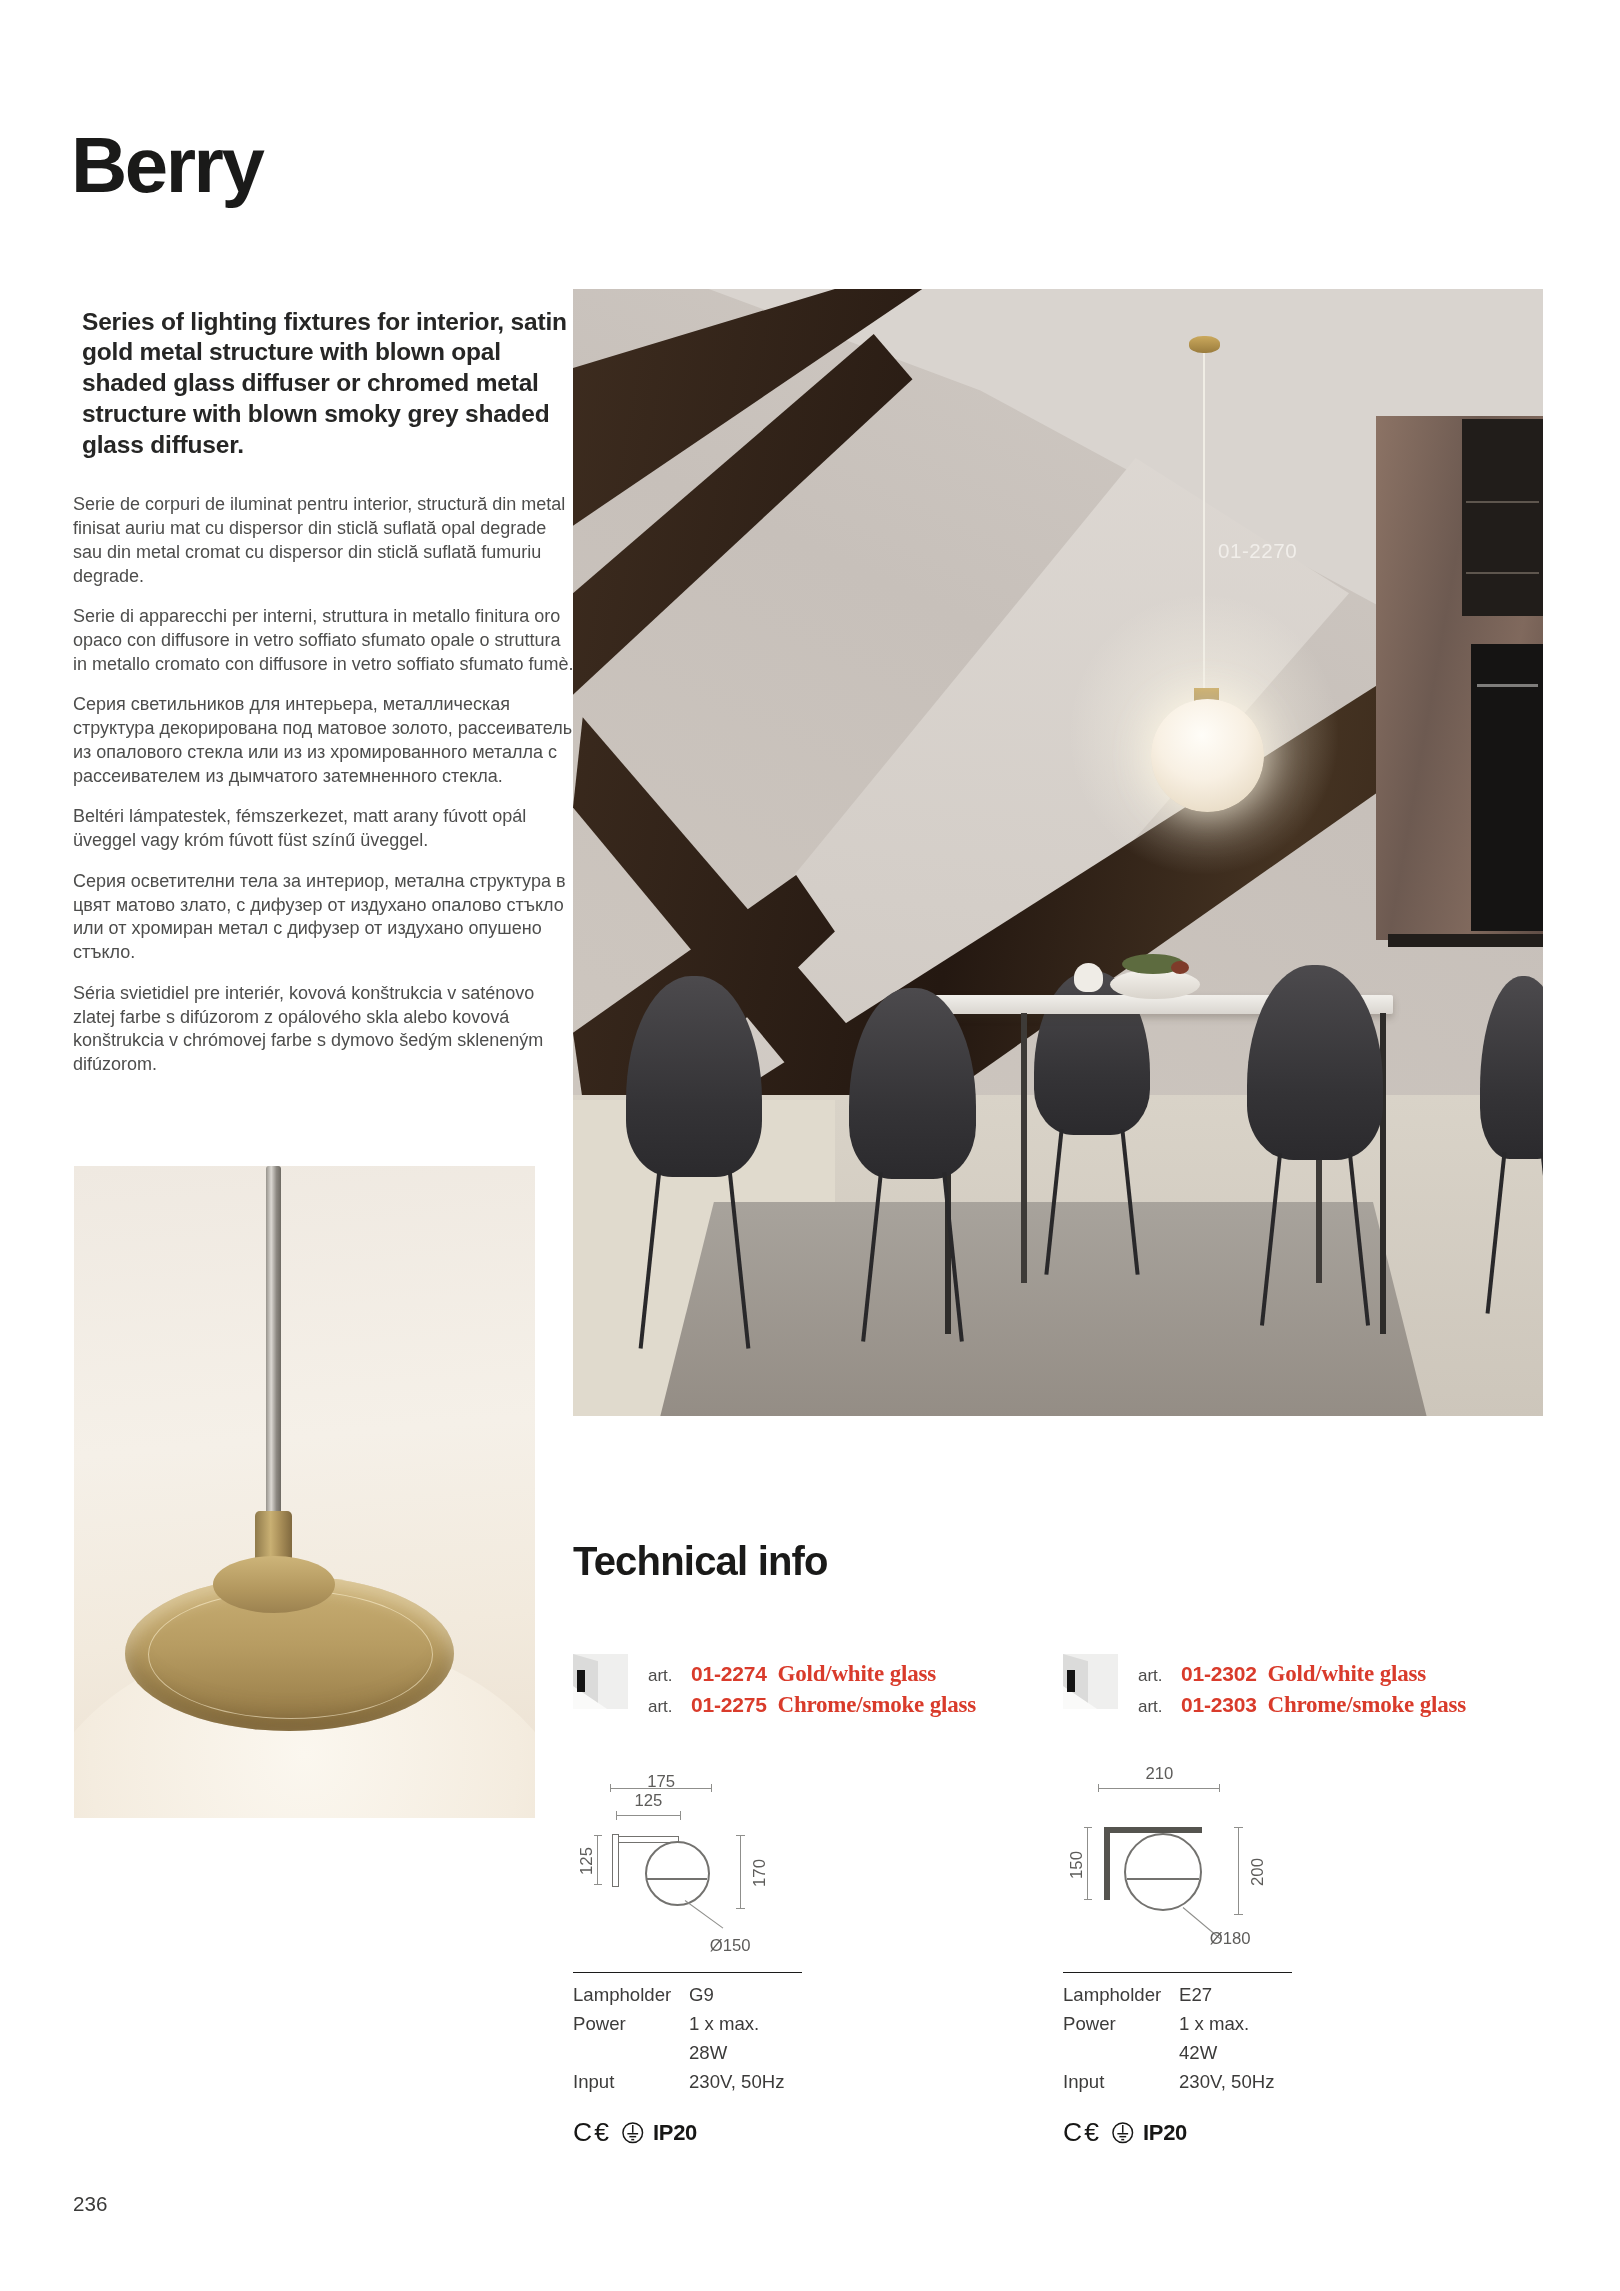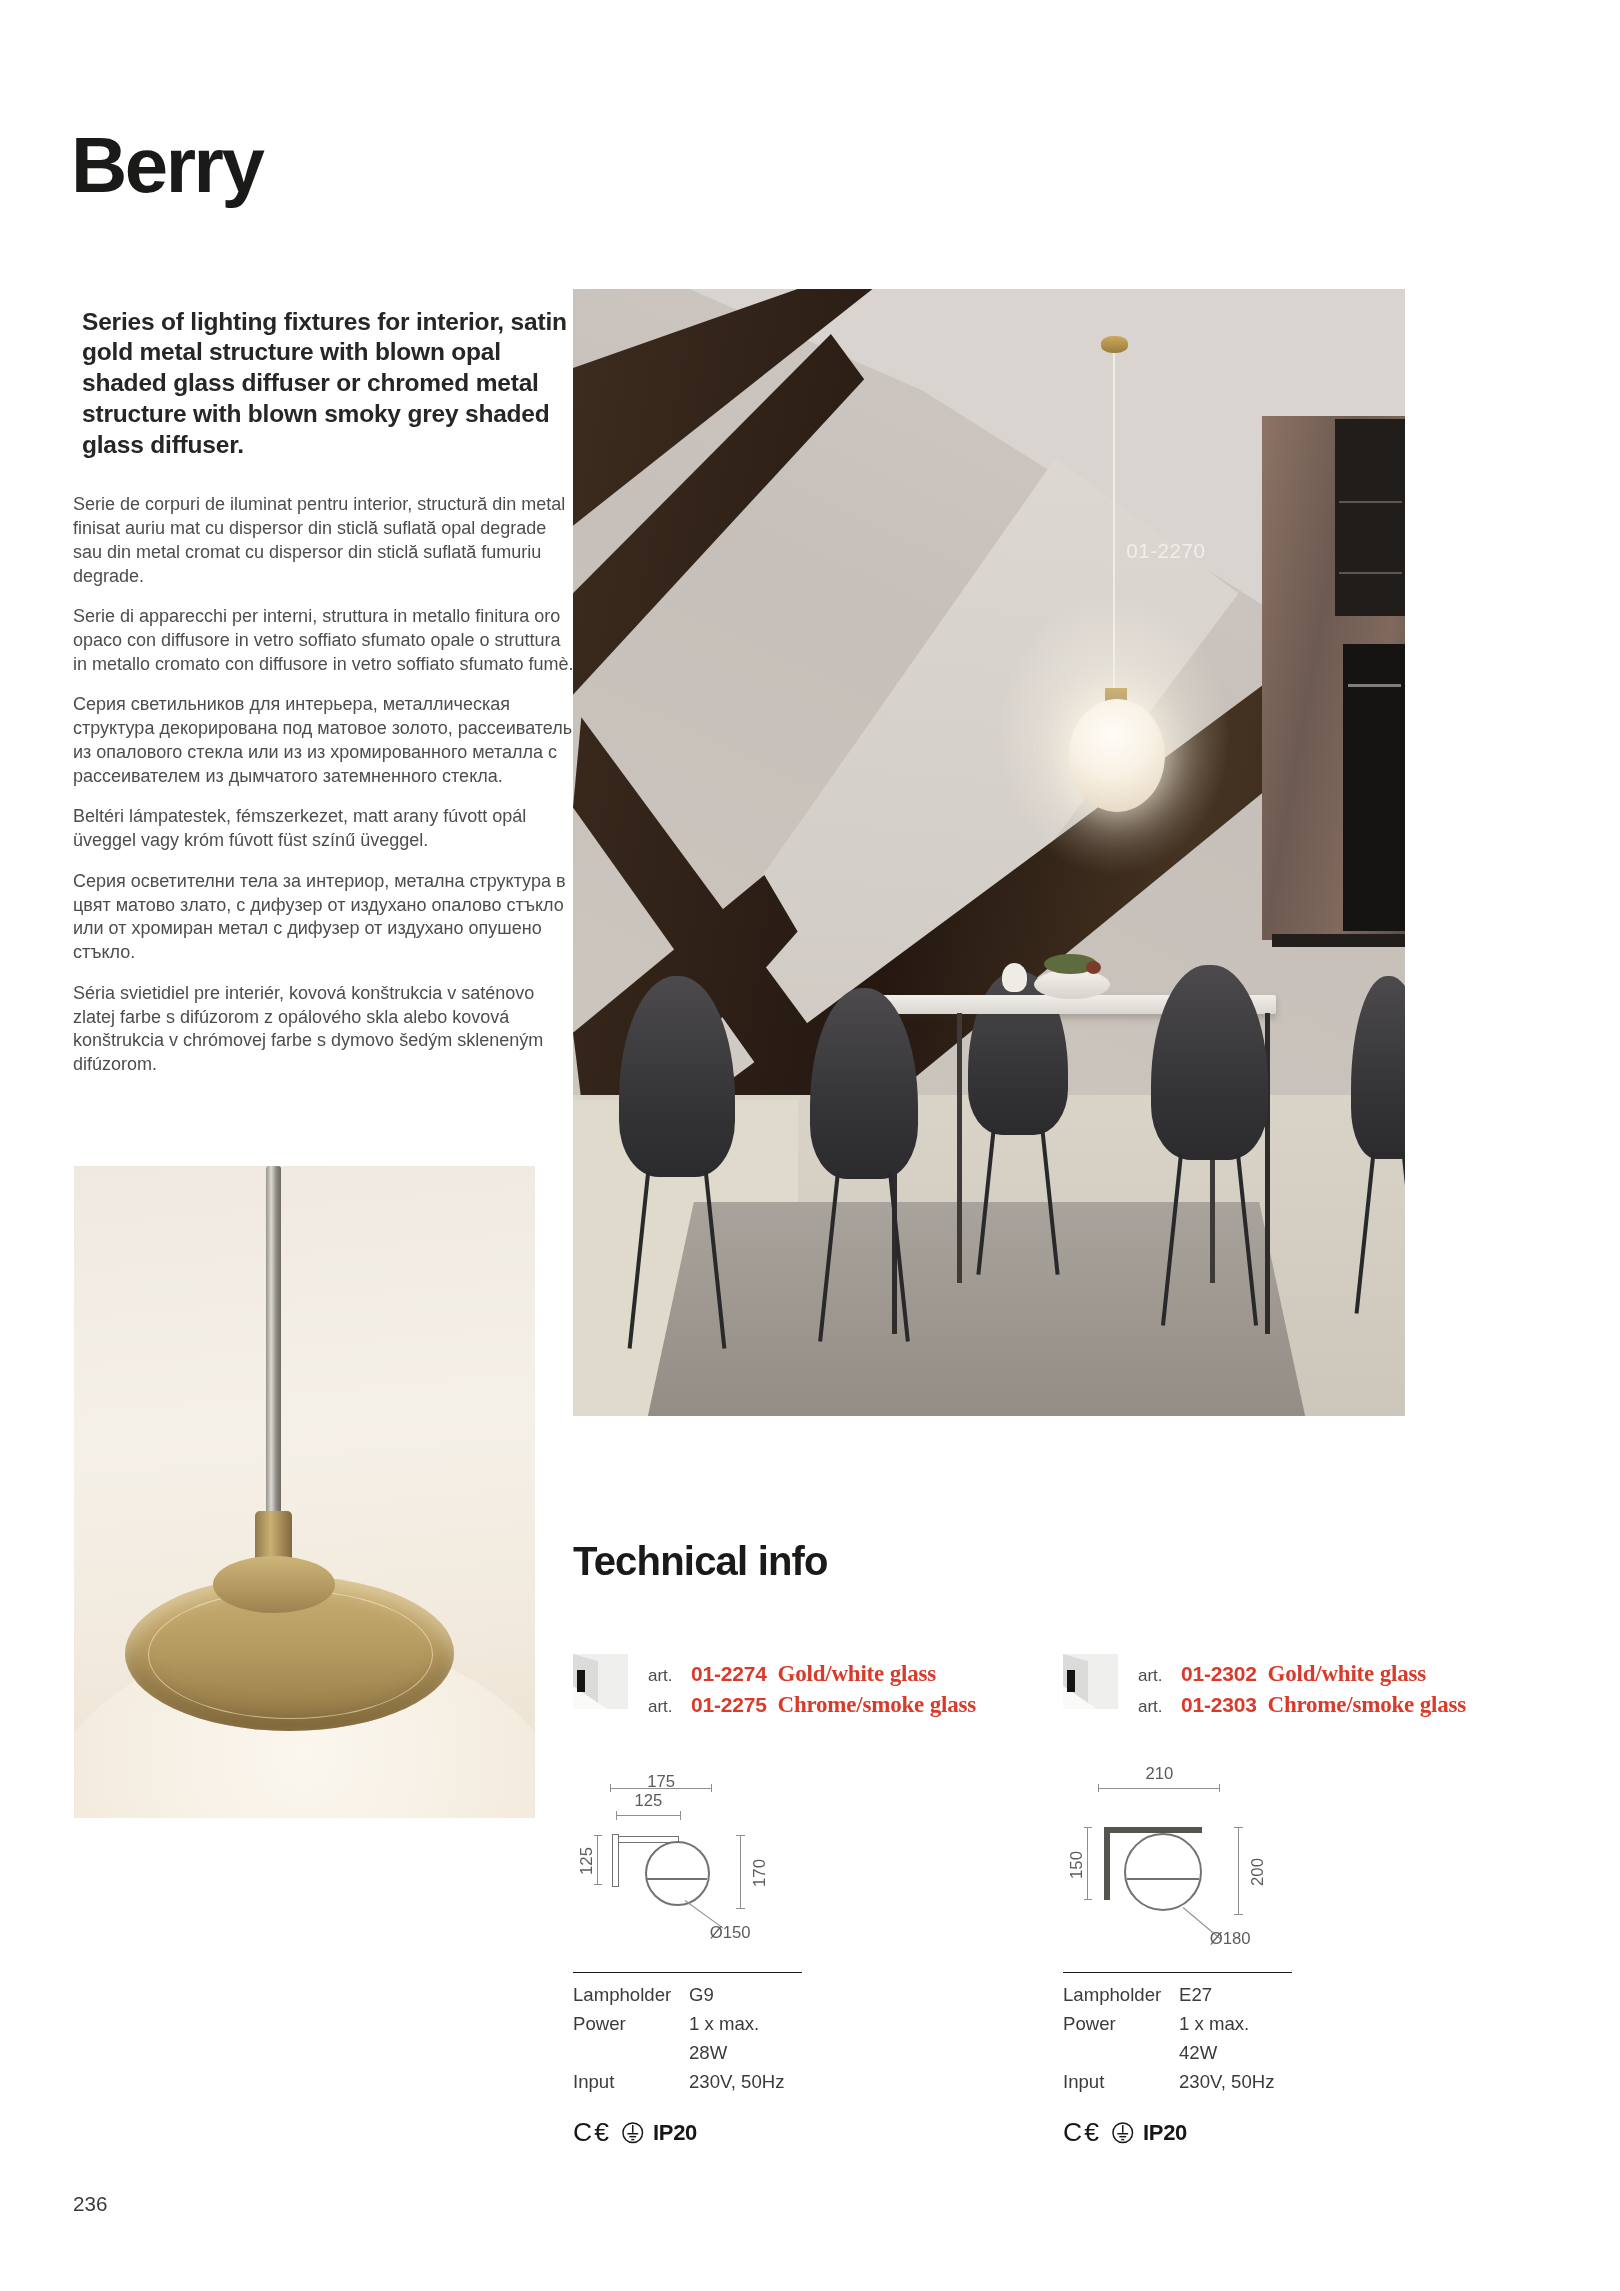--- a/index.html
+++ b/index.html
@@ -10,21 +10,21 @@
   
   .title{position:absolute;left:71px;top:74px;font-size:78px;line-height:1;font-weight:700;
          letter-spacing:-2.5px;color:#1a1a19;}
   .intro{position:absolute;left:82px;top:282px;width:498px;font-size:24.5px;line-height:1.26;
          font-weight:700;color:#262625;letter-spacing:-0.2px;}
   .translations{position:absolute;left:73px;top:493px;width:504px;font-size:18px;
          line-height:1.325;color:var(--gray);}
   .translations p{margin:0 0 16.7px 0;}
 
   
-  .photo-main{position:absolute;left:573px;top:289px;width:832px;height:1127px;overflow:hidden;
+  .photo-main{position:absolute;left:573px;top:289px;width:970px;height:1127px;overflow:hidden;
       background:linear-gradient(205deg,#d2ccc6 0%,#c7c0ba 38%,#ccc5be 72%,#d0c9c1 100%);}
   .photo-main .layer{position:absolute;inset:0;}
   .ceiling-top{background:#d9d4cf;clip-path:polygon(14% 0,100% 0,100% 36%,42% 9%);}
   .white-slope{background:linear-gradient(185deg,#e0dbd6 0%,#d4cec8 55%,#c9c2bb 100%);
       clip-path:polygon(0 76%,58% 15%,80% 27%,6% 100%,0 100%);}
   .beam{background:linear-gradient(100deg,#3d2c1f 0%,#241811 42%,#453322 70%,#2a1c12 100%);}
   .beam-tl{clip-path:polygon(0 7%,27% 0,36% 0,0 21%);}
   .beam-tl2{clip-path:polygon(0 27%,31% 4%,35% 8%,0 36%);}
   .beam-main{clip-path:polygon(1% 80%,85% 34%,89% 41%,3% 93%);}
   .beam-left1{clip-path:polygon(1% 38%,31% 68%,27% 74%,0 46%);}
@@ -258,21 +258,21 @@
       <span class="dim-label ctr" style="left:33px;top:27.4px;width:65px;">125</span>
       <div class="dimline-h" style="left:33px;top:51px;width:65px;"></div>
       <div class="td-arm-outline" style="left:33px;top:72px;width:61px;height:4.9px;"></div>
       <div class="td-arm-outline" style="left:29px;top:70px;width:4.9px;height:51px;"></div>
       <div class="td-sphere" style="left:62px;top:77px;width:61px;height:61px;"></div>
       <div class="dimline-v" style="left:14.7px;top:71px;height:50px;"></div>
       <span class="dim-label vert" style="left:-9.8px;top:87px;">125</span>
       <div class="dimline-v" style="left:157px;top:71px;height:74px;"></div>
       <span class="dim-label vert" style="left:163px;top:99px;">170</span>
       <div class="td-leader" style="left:102px;top:136px;width:47px;transform:rotate(36deg);"></div>
-      <span class="dim-label" style="left:127px;top:159px;">Ø150</span>
+      <span class="dim-label" style="left:127px;top:172px;">Ø150</span>
     </div>
 
     <div class="spec-table">
       <div class="spec-row">
         <span class="spec-label">Lampholder</span>
         <span class="spec-value">G9</span>
       </div>
       <div class="spec-row">
         <span class="spec-label">Power</span>
         <span class="spec-value">1 x max. 28W</span>

